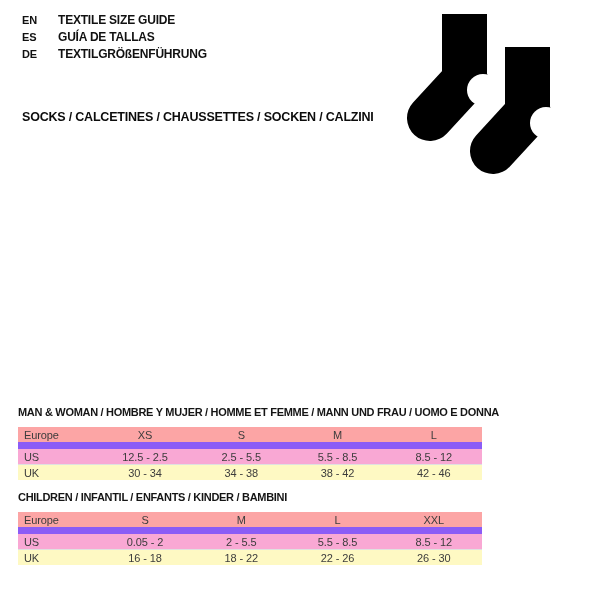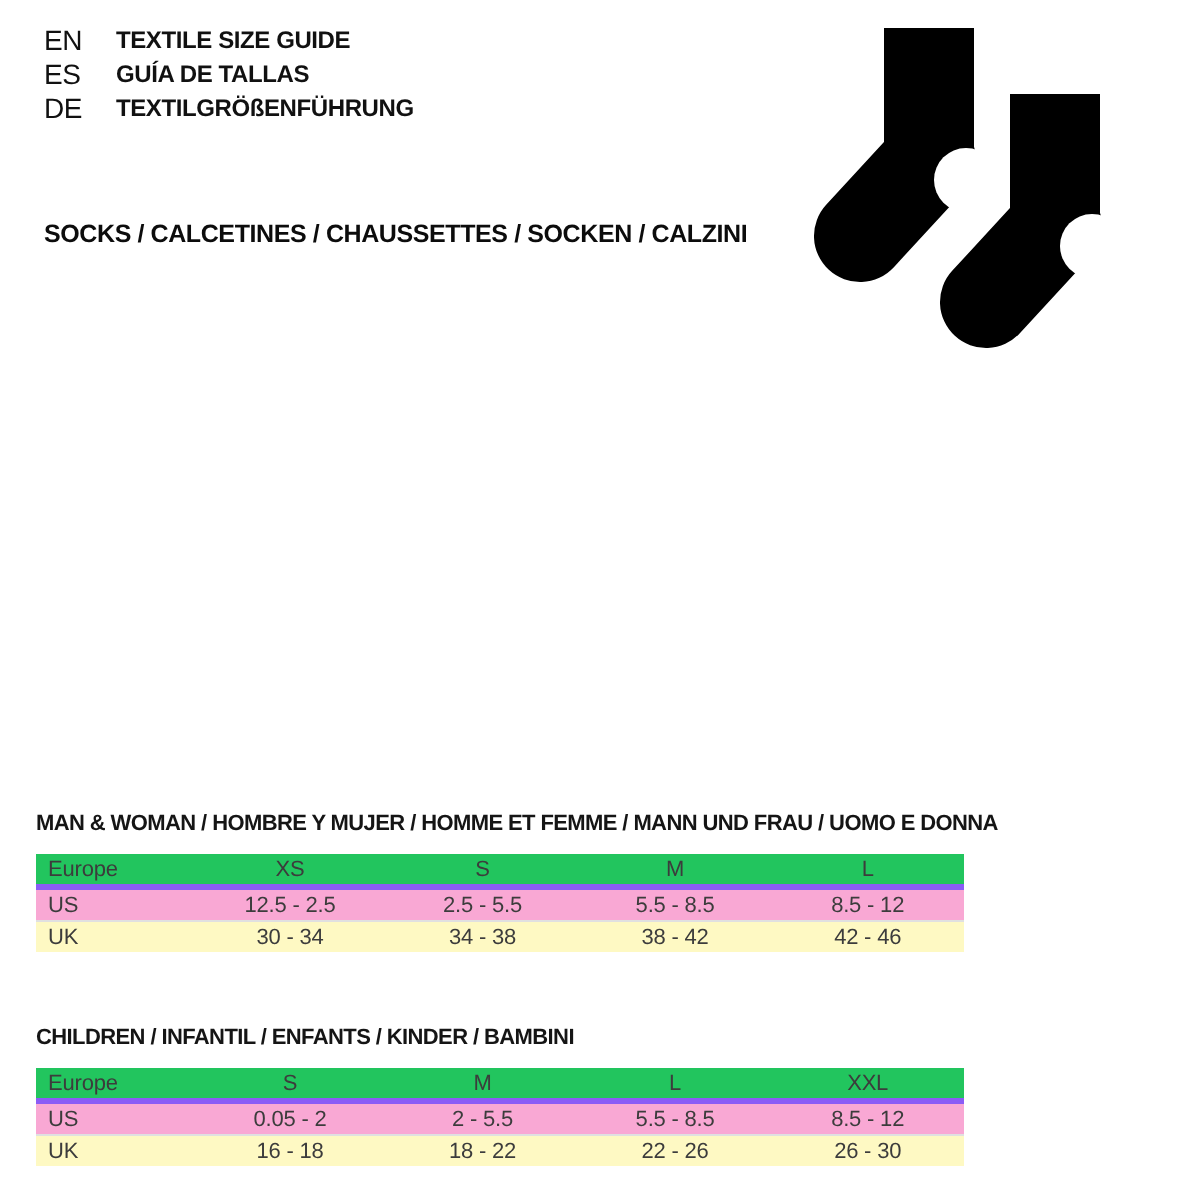--- a/index.html
+++ b/index.html
@@ -2,45 +2,45 @@
 <html><head>
 <meta charset="utf-8">
 <style>
   html,body{margin:0;padding:0;background:#ffffff;}
   body{width:600px;height:600px;font-family:"Liberation Sans",sans-serif;}
   .canvas{position:relative;width:600px;height:600px;background:#fff;overflow:hidden;}
 
   
   .lang-block{position:absolute;left:22px;top:11px;}
   .lang-row{display:flex;align-items:center;height:17px;}
-  .lang-code{width:36px;font-weight:normal;font-size:14px;color:#111;letter-spacing:-0.2px;}
+  .lang-code{width:36px;font-weight:bold;font-size:11px;color:#111;letter-spacing:-0.2px;}
   .lang-label{font-weight:bold;font-size:12px;color:#111;letter-spacing:-0.2px;white-space:nowrap;}
 
   
   .product-heading{position:absolute;left:22px;top:110px;font-weight:bold;font-size:12.5px;
     color:#0c0c0c;letter-spacing:-0.2px;white-space:nowrap;}
 
   
   .socks-icon{position:absolute;left:407px;top:14px;}
 
   
   .table-section{position:absolute;left:18px;width:464px;}
   .table-section.man{top:406px;}
-  .table-section.children{top:513px;}
+  .table-section.children{top:491px;}
   .table-title{font-size:11px;font-weight:bold;color:#151515;letter-spacing:-0.3px;
     line-height:13px;margin:0 0 8px 0;white-space:nowrap;}
   table.size-table{border-collapse:collapse;width:464px;table-layout:fixed;}
   table.size-table col.c-region{width:17%;}
   table.size-table col.c-size{width:20.75%;}
   table.size-table th, table.size-table td{
     font-size:11px;color:#3c3c3c;font-weight:normal;height:15px;padding:0;
     text-align:center;letter-spacing:-0.1px;}
   table.size-table th:first-child, table.size-table td:first-child{
     text-align:left;padding-left:6px;}
-  table.size-table thead th{background:#22c55e;border-bottom:3px solid #8b5cf6;}
+  table.size-table thead th{background:#fca5a5;border-bottom:7px solid #8b5cf6;}
   table.size-table tbody tr.row-0 td{background:#f9a8d4;border-bottom:1px solid #e0e0e0;}
   table.size-table tbody tr.row-1 td{background:#fef9c3;}
 </style>
 </head>
 <body>
 
 <div class="canvas">
 
   <div class="lang-block">
     <div class="lang-row">

